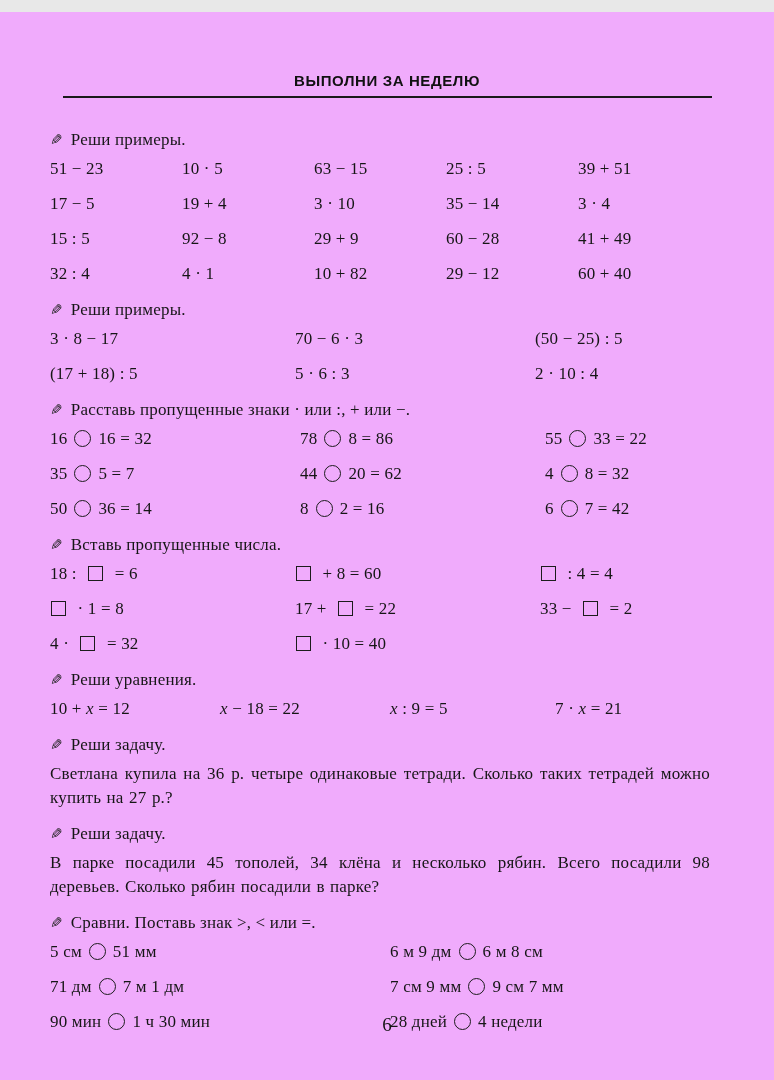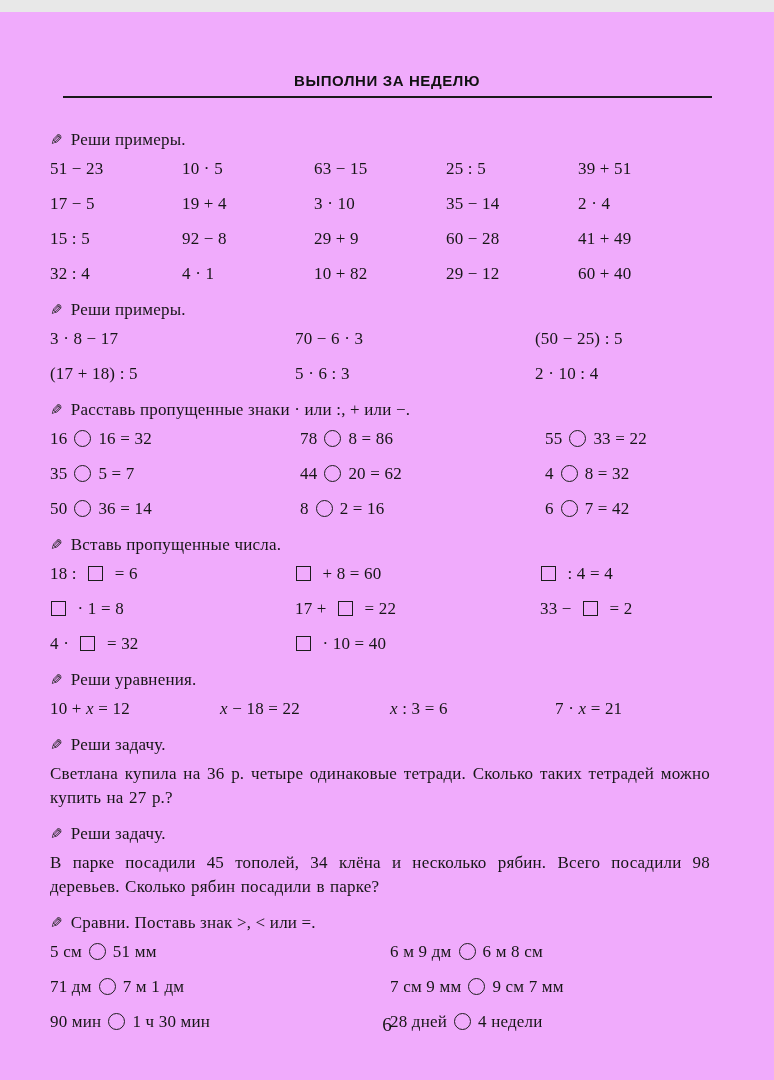--- a/index.html
+++ b/index.html
@@ -108,21 +108,21 @@
       <div class="grid grid5">
         <span class="cell">51 − 23</span>
           <span class="cell">10 · 5</span>
           <span class="cell">63 − 15</span>
           <span class="cell">25 : 5</span>
           <span class="cell">39 + 51</span>
         <span class="cell">17 − 5</span>
           <span class="cell">19 + 4</span>
           <span class="cell">3 · 10</span>
           <span class="cell">35 − 14</span>
-          <span class="cell">2 · 4</span>
+          <span class="cell">3 · 4</span>
         <span class="cell">15 : 5</span>
           <span class="cell">92 − 8</span>
           <span class="cell">29 + 9</span>
           <span class="cell">60 − 28</span>
           <span class="cell">41 + 49</span>
         <span class="cell">32 : 4</span>
           <span class="cell">4 · 1</span>
           <span class="cell">10 + 82</span>
           <span class="cell">29 − 12</span>
           <span class="cell">60 + 40</span>
@@ -168,21 +168,21 @@
         <span class="cell"><span>4 · </span><span class="box"></span><span> = 32</span></span>
         <span class="cell"><span></span><span class="box"></span><span> · 10 = 40</span></span>
       </div>
     </div>
 
     <div class="section">
       <div class="section-title"><span class="pencil">✎</span><span>Реши уравнения.</span></div>
       <div class="grid grid4">
         <span class="cell"><span>10 + </span><span class="var">x</span><span> = 12</span></span>
         <span class="cell"><span></span><span class="var">x</span><span> − 18 = 22</span></span>
-        <span class="cell"><span></span><span class="var">x</span><span> : 3 = 6</span></span>
+        <span class="cell"><span></span><span class="var">x</span><span> : 9 = 5</span></span>
         <span class="cell"><span>7 · </span><span class="var">x</span><span> = 21</span></span>
       </div>
     </div>
 
     <div class="section">
       <div class="section-title"><span class="pencil">✎</span><span>Реши задачу.</span></div>
       <p class="problem">Светлана купила на 36 р. четыре одинаковые тетради. Сколько таких тетрадей можно купить на 27 р.?</p>
     </div>
 
     <div class="section">

